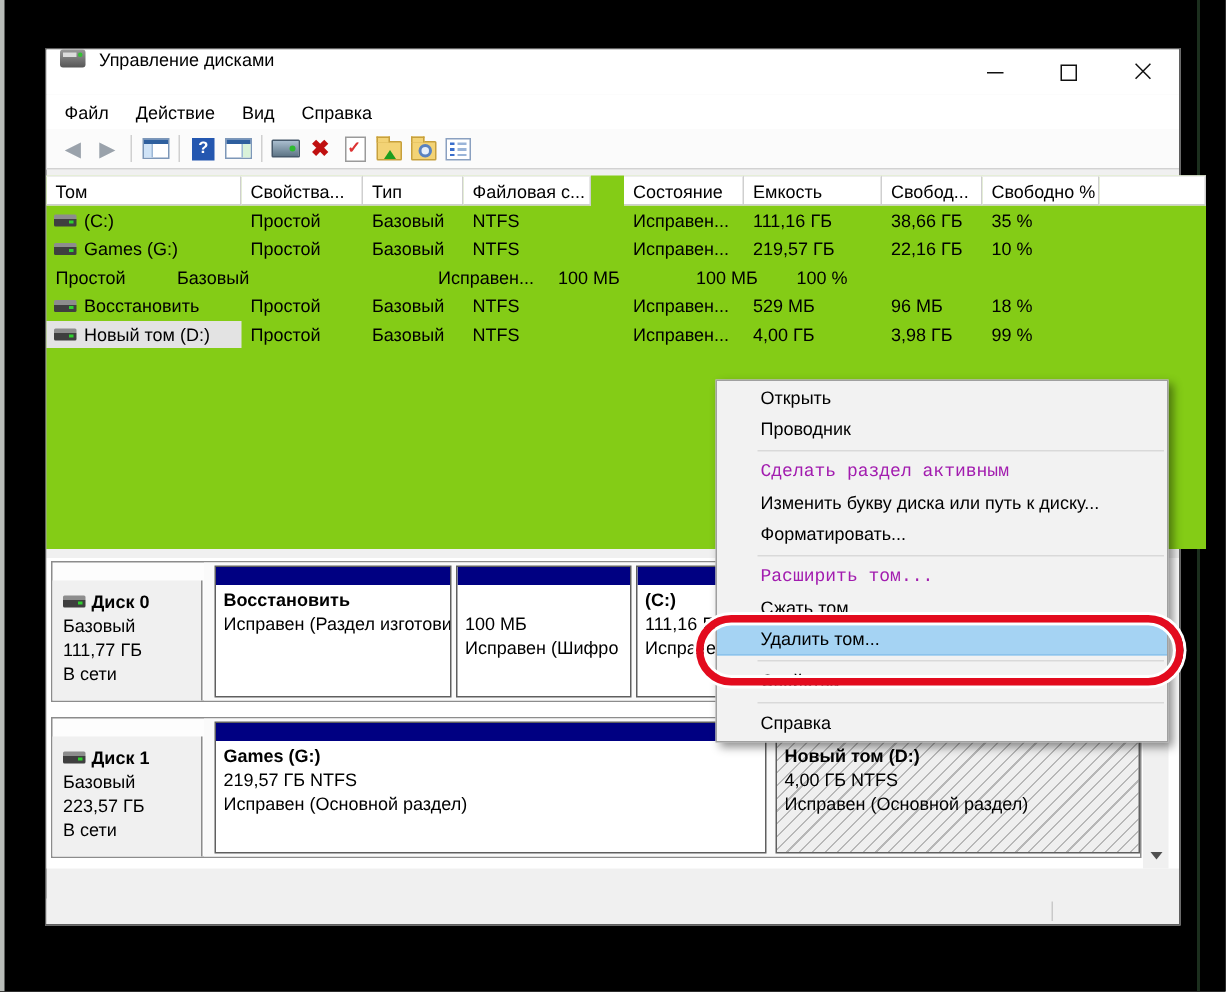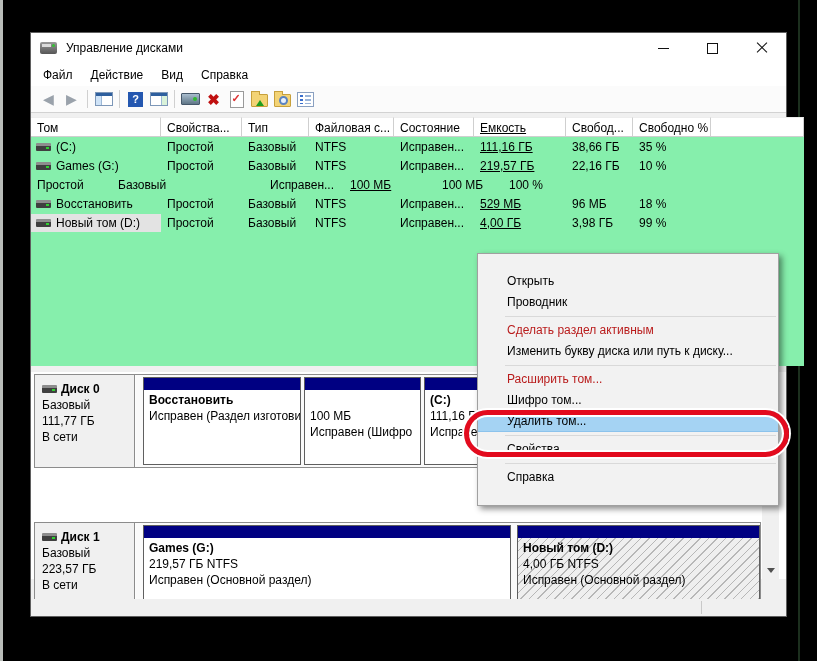--- a/index.html
+++ b/index.html
@@ -5,21 +5,21 @@
   html,body{margin:0;padding:0;background:#000;}
   .screen{position:relative;width:817px;height:661px;background:#000;overflow:hidden;
           font-family:"Liberation Sans",sans-serif;color:#000;}
   .edge-strip{position:absolute;left:0;top:0;width:3px;height:661px;background:#b9bdb9;}
   .edge-line{position:absolute;left:798px;top:0;width:2px;height:661px;background:#1c2f1e;}
 
   
   .window{position:absolute;left:30px;top:32px;width:757px;height:585px;background:#f0f0f0;
           border:1px solid #5f5f5f;box-sizing:border-box;}
 
-  .titlebar{position:absolute;left:0;top:0;right:0;height:30px;background:#fff;display:flex;align-items:center;}
+  .titlebar{position:absolute;left:0;top:0;right:0;height:30px;background:#fff;display:flex;}
   .app-icon{width:17px;height:12px;margin:0 9px;position:relative;background:linear-gradient(#9a9a9a,#565656);border-radius:2px;flex:0 0 17px;}
   .app-icon::before{content:"";position:absolute;left:2px;top:2px;width:9px;height:3px;background:#dcdcdc;}
   .app-icon::after{content:"";position:absolute;right:2px;top:2px;width:3px;height:3px;background:#35c135;border-radius:50%;}
   .title-text{font-size:12px;}
   .win-controls{margin-left:auto;display:flex;height:100%;}
   .win-btn{width:49px;height:100%;display:flex;align-items:center;justify-content:center;}
   .glyph-min{width:11px;height:1px;background:#111;}
   .glyph-max{width:9px;height:9px;border:1px solid #111;}
   .glyph-close{position:relative;width:12px;height:12px;}
   .glyph-close::before,.glyph-close::after{content:"";position:absolute;left:-1px;top:5px;width:14px;height:1px;background:#111;}
@@ -50,41 +50,41 @@
   .i-folder::before{content:"";position:absolute;left:-1px;top:-4px;width:7px;height:3px;background:#f3d375;border:1px solid #c7a03c;border-bottom:none;}
   .i-folder.up::after{content:"";position:absolute;left:4px;top:1px;width:0;height:0;border:4px solid transparent;border-bottom:6px solid #1e9e1e;}
   .i-folder.search::after{content:"";position:absolute;left:4px;top:1px;width:5px;height:5px;border:2px solid #5a82c0;border-radius:50%;background:#e8f0fa;}
   .i-list{position:relative;width:15px;height:13px;background:#fff;border:1px solid #8aa0c0;}
   .i-list::before{content:"";position:absolute;left:2px;top:2px;width:3px;height:9px;
       background:repeating-linear-gradient(#3a6ecc 0 2px,transparent 2px 4px);}
   .i-list::after{content:"";position:absolute;left:7px;top:2px;width:6px;height:9px;
       background:repeating-linear-gradient(#9ab4d8 0 2px,transparent 2px 4px);}
 
   
-  .list-pane{position:absolute;left:0;top:84px;width:773px;height:249px;background:#86efac;}
+  .list-pane{position:absolute;left:0;top:84px;width:773px;height:249px;background:#84cc16;}
   .lp-header{display:flex;height:20px;}
   .lp-h{box-sizing:border-box;border-right:1px solid #cfcfcf;border-bottom:1px solid #cfcfcf;border-top:1px solid #ededed;
         padding:3px 0 0 6px;font-size:12px;white-space:nowrap;overflow:hidden;background:#fff;}
-  .c0{width:130px;}.c1{width:81px;}.c2{width:67px;}.c3{width:85px;}.c4{width:80px;}
-  .c5{width:92px;text-decoration:underline;}.c6{width:67px;}.c7{width:78px;}.c8{flex:1;}
+  .c0{width:130px;}.c1{width:81px;}.c2{width:67px;}.c3{width:85px;}.c4{width:80px;margin-left:22px;}
+  .c5{width:92px;}.c6{width:67px;}.c7{width:78px;}.c8{flex:1;}
   .lp-row{display:flex;height:18px;align-items:center;font-size:12px;margin-top:1px;}
   .lp-c{box-sizing:border-box;padding-left:6px;white-space:nowrap;overflow:hidden;}
   .lp-name{display:flex;align-items:center;padding-left:5px;height:18px;}
   .lp-name.selected{background:#e3e3e3;}
   .vol-icon{flex:0 0 15px;width:15px;height:8px;margin-right:5px;background:linear-gradient(#8d8d8d 0 3px,#3f3f3f 3px);border-radius:1px;position:relative;}
   .vol-icon::after{content:"";position:absolute;right:2px;top:4px;width:3px;height:2px;background:#2fd12f;}
 
   .splitter{position:absolute;left:0;top:333px;width:755px;height:6px;background:#f0f0f0;}
 
   
   .bottom-pane{position:absolute;left:0;top:339px;width:755px;height:207px;background:#fff;}
   .disk-row{position:absolute;left:3px;width:727px;height:94px;border:1px solid #8c8c8c;box-sizing:border-box;background:#fdfdfd;}
   .disk-row.d0{top:2px;}
-  .disk-row.d1{top:106px;margin-top:44px;}
-  .disk-label{position:absolute;left:0;top:0;bottom:0;width:100px;background:#f0f0f0;border-right:1px solid #8c8c8c;
+  .disk-row.d1{top:106px;}
+  .disk-label{position:absolute;left:0;top:12px;bottom:0;width:100px;background:#f0f0f0;border-right:1px solid #8c8c8c;
               box-sizing:border-box;padding:6px 0 0 7px;font-size:12px;line-height:16px;}
   .disk-name{font-weight:bold;display:flex;align-items:center;gap:4px;}
   .disk-icon{width:15px;height:8px;background:linear-gradient(#8d8d8d 0 3px,#3f3f3f 3px);border-radius:1px;position:relative;flex:0 0 15px;}
   .disk-icon::after{content:"";position:absolute;right:2px;top:4px;width:3px;height:2px;background:#2fd12f;}
   .disk-graphic{position:absolute;left:101px;top:0;right:0;bottom:0;background:#fafafa;}
   .part{position:absolute;top:2px;bottom:2px;border:1px solid #5f5f5f;background:#fff;box-sizing:border-box;overflow:hidden;}
   .pstrip{height:12px;background:#000082;}
   .ptext{padding:2px 5px;font-size:12px;line-height:16px;white-space:nowrap;}
   .pt-title{font-weight:bold;min-height:16px;}
   .part.hatched{background:repeating-linear-gradient(135deg,#efefef 0 5px,#b7b7b7 5px 6px);}
@@ -105,23 +105,23 @@
   .legend{position:absolute;left:0;top:546px;width:755px;height:20px;background:#f0f0f0;border-top:1px solid #a8a8a8;
           border-bottom:1px solid #a8a8a8;display:flex;align-items:center;font-size:12px;box-sizing:border-box;}
   .lg-sq{width:11px;height:11px;margin-right:7px;flex:0 0 11px;}
   .lg-sq.unalloc{background:#000;margin-left:7px;}
   .lg-sq.primary{background:#000082;margin-left:62px;}
   .statusbar{position:absolute;left:0;top:566px;width:755px;height:17px;background:#f0f0f0;}
   .sb-div{position:absolute;left:670px;top:2px;width:1px;height:13px;background:#c9c9c9;}
 
   
   .context-menu{position:absolute;left:477px;top:253px;width:302px;background:#f2f2f2;border:1px solid #a0a0a0;
-                box-shadow:3px 3px 6px rgba(0,0,0,.45);z-index:40;padding:17px 0;box-sizing:border-box;font-size:12px;}
+                box-shadow:3px 3px 6px rgba(0,0,0,.45);z-index:40;padding:1px 0;box-sizing:border-box;font-size:12px;}
   .cm-item{height:21px;line-height:21px;padding-left:29px;white-space:nowrap;overflow:hidden;}
-  .cm-item.disabled{color:#b91c1c;}
+  .cm-item.disabled{color:#a21caf;font-family:Liberation Mono, monospace;}
   .cm-item.highlight{background:#a5d3f3;border-top:1px solid #8cc3ec;border-bottom:1px solid #8cc3ec;height:19px;line-height:19px;}
   .cm-sep{border-top:1px solid #d9d9d9;margin:3px 2px 3px 27px;}
 
   
   .annotation{position:absolute;left:464px;top:410px;width:325px;height:47px;border:5px solid #e30b1e;border-radius:24px;
               box-sizing:border-box;box-shadow:0 0 0 2px #fff, inset 0 0 0 2px #fff;z-index:60;}
 </style>
 </head>
 <body>
 
@@ -359,23 +359,24 @@
       <div class="sb-div"></div>
     </div>
   </div>
 
   <div class="context-menu">
     <div class="cm-item">Открыть</div>
     <div class="cm-item">Проводник</div>
     <div class="cm-sep"></div>
     <div class="cm-item disabled">Сделать раздел активным</div>
     <div class="cm-item">Изменить букву диска или путь к диску...</div>
+    <div class="cm-item">Форматировать...</div>
     <div class="cm-sep"></div>
     <div class="cm-item disabled">Расширить том...</div>
-    <div class="cm-item">Шифро том...</div>
+    <div class="cm-item">Сжать том...</div>
     <div class="cm-item highlight">Удалить том...</div>
     <div class="cm-sep"></div>
     <div class="cm-item">Свойства</div>
     <div class="cm-sep"></div>
     <div class="cm-item">Справка</div>
   </div>
 
   <div class="annotation"></div>
 </div>
 

